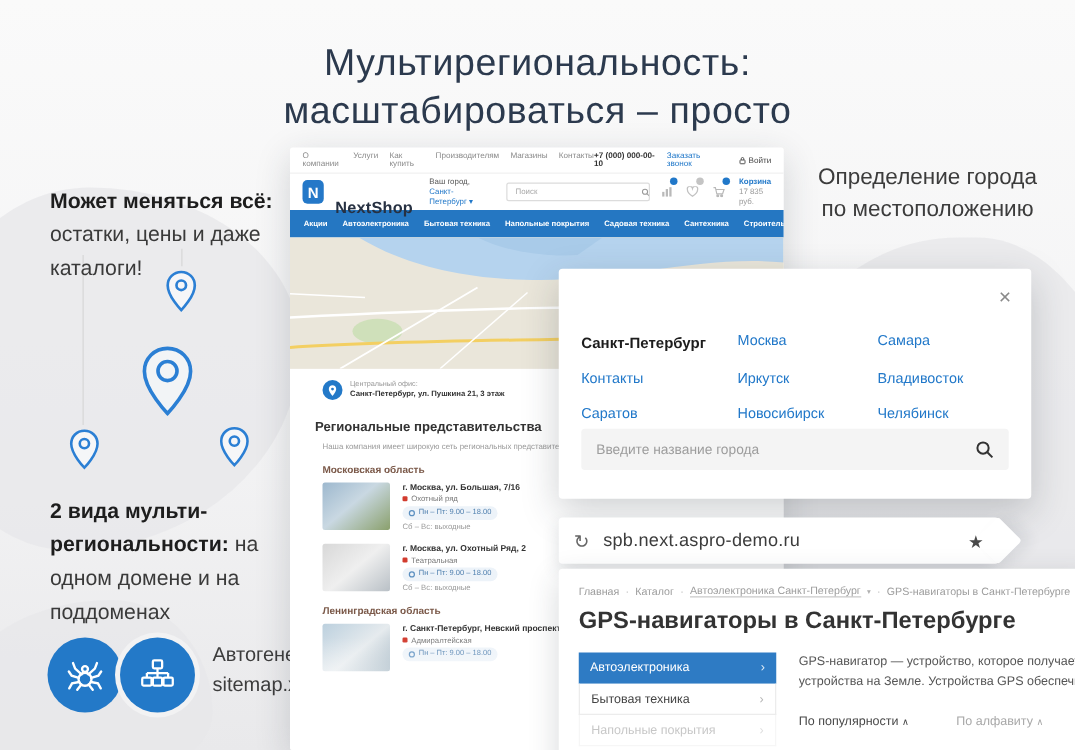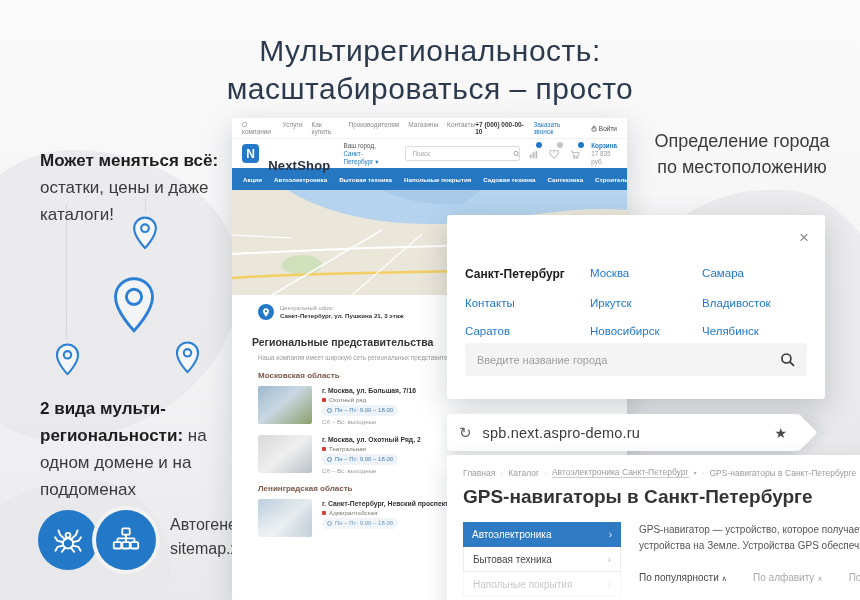--- a/index.html
+++ b/index.html
@@ -121,21 +121,21 @@
   .cat-body { display:flex; margin-top:14px; gap:18px; }
   .cat-menu { width:158px; flex:none; }
   .menu-item { height:25px; display:flex; align-items:center; justify-content:space-between;
                padding:0 9px; font-size:10px; }
   .menu-item.active { background:#2e7bc4; color:#fff; }
   .menu-item.plain { color:#444; border:1px solid #ececec; border-top:none; background:#fff; }
   .menu-item.faded { color:#999; border:1px solid #f0f0f0; border-top:none; opacity:.55; }
   .menu-arrow { font-size:10px; opacity:.85; }
   .cat-right { flex:1; min-width:0; }
   .cat-desc { font-size:10px; line-height:16px; color:#555; white-space:nowrap; overflow:hidden; }
-  .sort-row { display:flex; gap:26px; margin-top:18px; font-size:10px; }
+  .sort-row { display:flex; gap:38px; margin-top:18px; font-size:10px; }
   .sort { color:#a8a8a8; white-space:nowrap; }
   .sort.active { color:#484848; }
   .sort-caret { font-size:7.5px; }
 </style>
 </head>
 <body>
 
 <div class="stage">
 
   <div class="blob blob1"></div>

